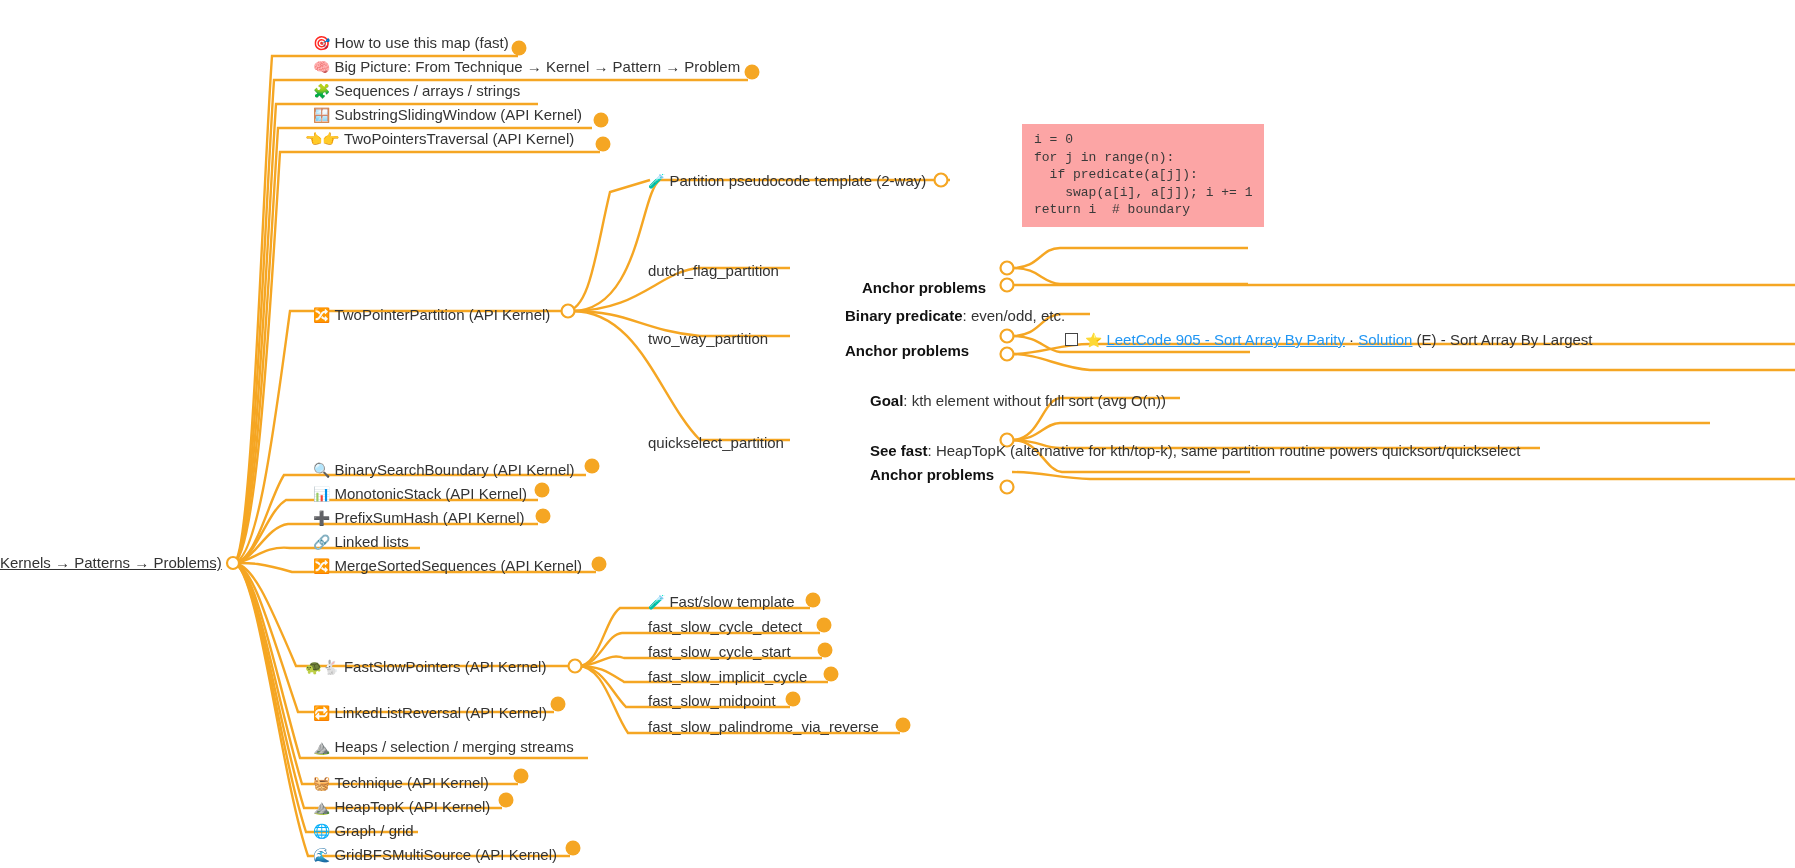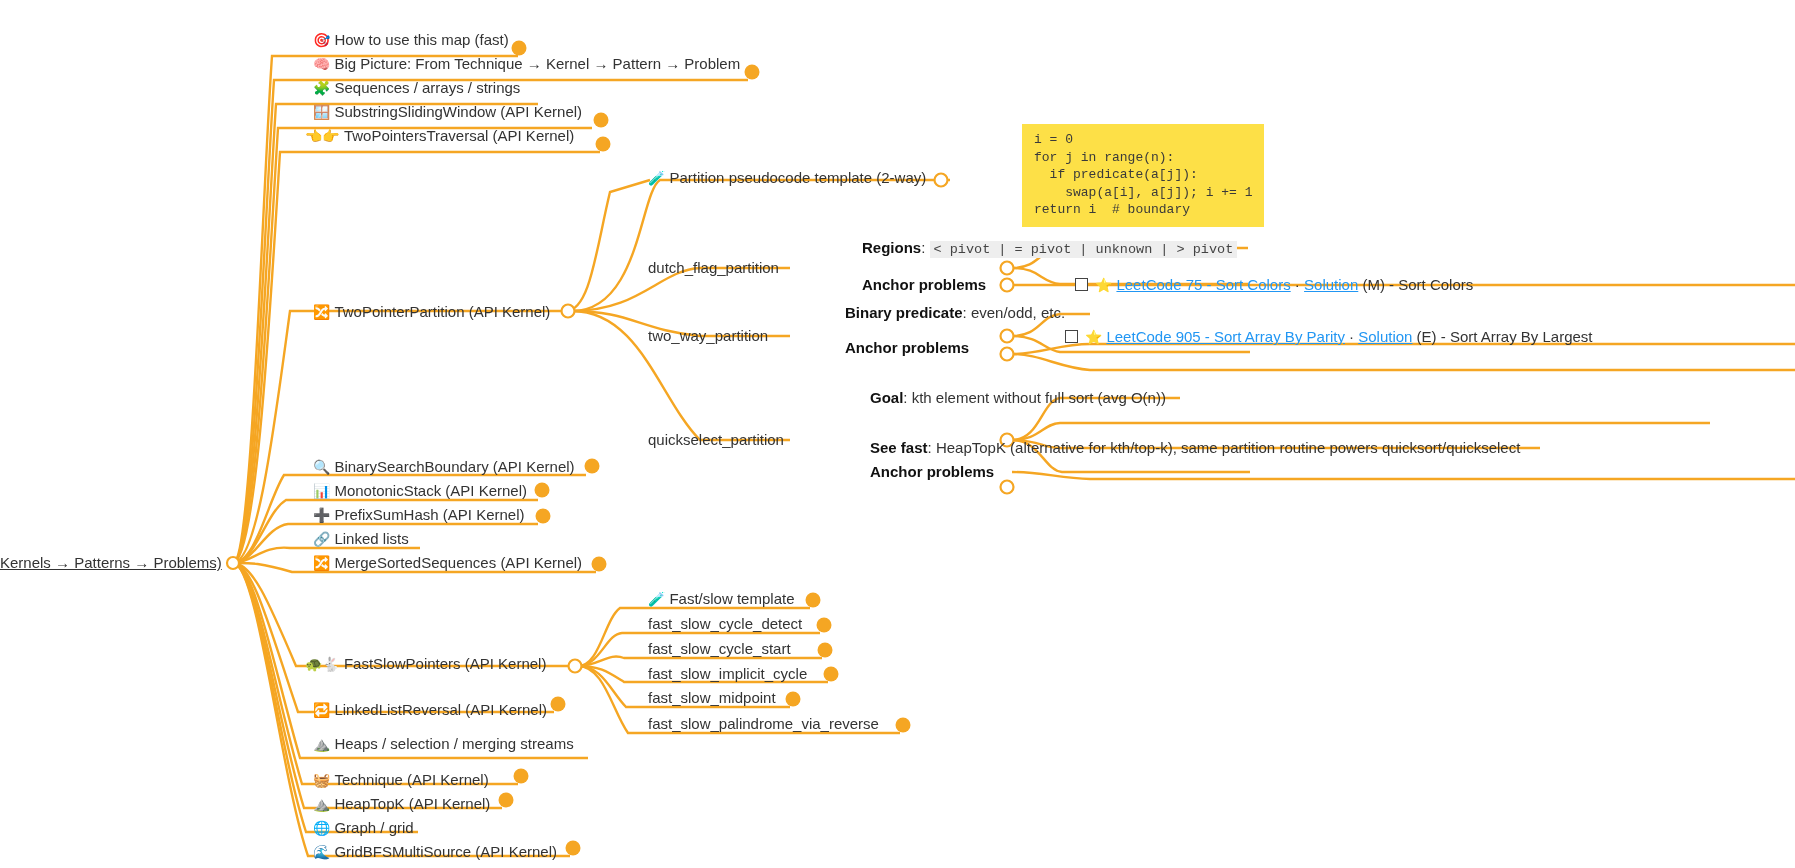--- a/index.html
+++ b/index.html
@@ -1,23 +1,23 @@
 <!DOCTYPE html>
 <html><head>
 <meta charset="utf-8">
 <style>
   html,body{margin:0;padding:0;background:#fff;}
   body{width:1795px;height:868px;position:relative;overflow:hidden;
        font-family:"Liberation Sans",sans-serif;color:#222;}
   #canvas{position:absolute;inset:0;width:1795px;height:868px;}
   svg#wires{position:absolute;left:0;top:0;width:1795px;height:868px;pointer-events:none;}
-  .node{position:absolute;white-space:nowrap;font-size:15px;line-height:20px;color:#333;}
+  .node{position:absolute;white-space:nowrap;font-size:15px;line-height:25px;color:#333;}
   .node .emo{font-size:14px;margin-right:4px;}
   .bold{font-weight:bold;color:#111;}
-  .code{background:#fde047;font-family:"Liberation Mono","DejaVu Sans Mono",monospace;
+  .code{background:#fca5a5;font-family:"Liberation Mono","DejaVu Sans Mono",monospace;
         font-size:13px;line-height:17.5px;color:#3a3a3a;white-space:pre;padding:7px 12px 8px 12px;}
   .inline-code{background:#eee;font-family:"Liberation Mono","DejaVu Sans Mono",monospace;
         font-size:13.5px;color:#444;padding:1px 4px;}
   a.lk{color:#2196f3;text-decoration:underline;}
   a.sol{color:#2196f3;text-decoration:underline;}
   .chk{display:inline-block;width:11px;height:11px;border:1.5px solid #444;
        vertical-align:-1px;margin-right:7px;background:#fff;}
   .root{position:absolute;font-size:15px;color:#333;white-space:nowrap;}
   .dotF{fill:#f5a623;}
   .ringF{fill:#fff;stroke:#f5a623;stroke-width:2.2;}
@@ -176,27 +176,21 @@
   <div class="code" style="position:absolute;left:1022px;top:124px;">i = 0
 for j in range(n):
   if predicate(a[j]):
     swap(a[i], a[j]); i += 1
 return i  # boundary</div>
 
   <div class="node" style="left:648px;top:258px;">dutch_flag_partition</div>
   <div class="node" style="left:648px;top:326px;">two_way_partition</div>
   <div class="node" style="left:648px;top:430px;">quickselect_partition</div>
 
-  <div class="node" style="left:862px;top:238px;">
-    <span class="bold">Regions</span><span>: </span><span class="inline-code">&lt; pivot | = pivot | unknown | &gt; pivot</span>
-  </div>
   <div class="node bold" style="left:862px;top:275px;">Anchor problems</div>
-  <div class="node" style="left:1075px;top:275px;">
-    <span class="chk"></span><span class="emo">⭐</span><a class="lk" href="#">LeetCode 75 - Sort Colors</a><span> · </span><a class="sol" href="#">Solution</a><span> (M) - Sort Colors</span>
-  </div>
 
   <div class="node" style="left:845px;top:303px;">
     <span class="bold">Binary predicate</span><span>: </span><span>even/odd, etc.</span>
   </div>
   <div class="node bold" style="left:845px;top:338px;">Anchor problems</div>
   <div class="node" style="left:1065px;top:327px;">
     <span class="chk"></span><span class="emo">⭐</span><a class="lk" href="#">LeetCode 905 - Sort Array By Parity</a><span> · </span><a class="sol" href="#">Solution</a><span> (E) - Sort Array By Largest</span>
   </div>
 
   <div class="node" style="left:870px;top:388px;">

